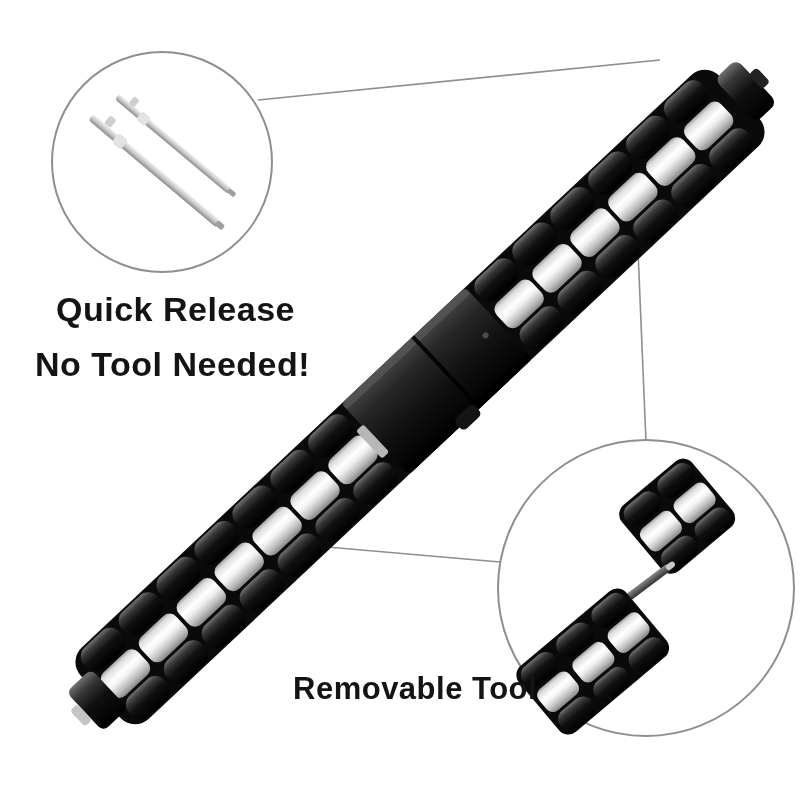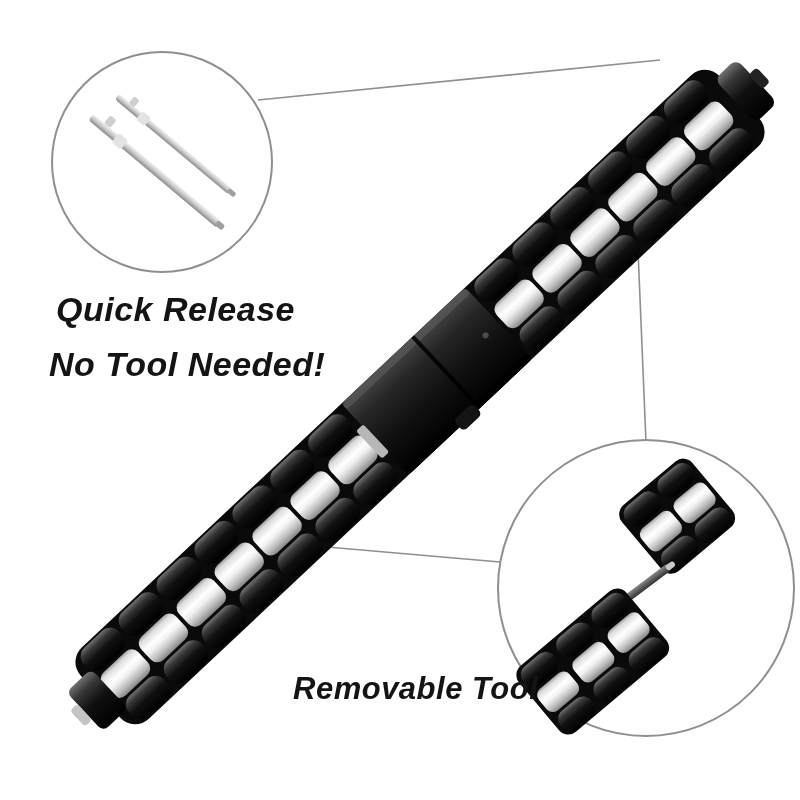--- a/index.html
+++ b/index.html
@@ -10,24 +10,23 @@
     overflow:hidden;
     font-family:"Liberation Sans", sans-serif;
   }
   .stage svg{position:absolute;left:0;top:0;}
   .label{
     position:absolute;
     font-weight:700;
     color:#141414;
     white-space:nowrap;
     letter-spacing:0.5px;
-    font-style:italic;
   }
   .label-quick1{left:56px;top:290px;font-size:34px;}
-  .label-quick2{left:49px;top:345px;font-size:34px;}
+  .label-quick2{left:35px;top:345px;font-size:34px;}
   .label-removable{left:293px;top:671px;font-size:31px;}
 </style>
 </head>
 <body>
 
 <div class="stage">
 
   <svg width="800" height="800" viewBox="0 0 800 800">
     <defs>
       <linearGradient id="gSilver" x1="0" y1="0" x2="0" y2="1">

